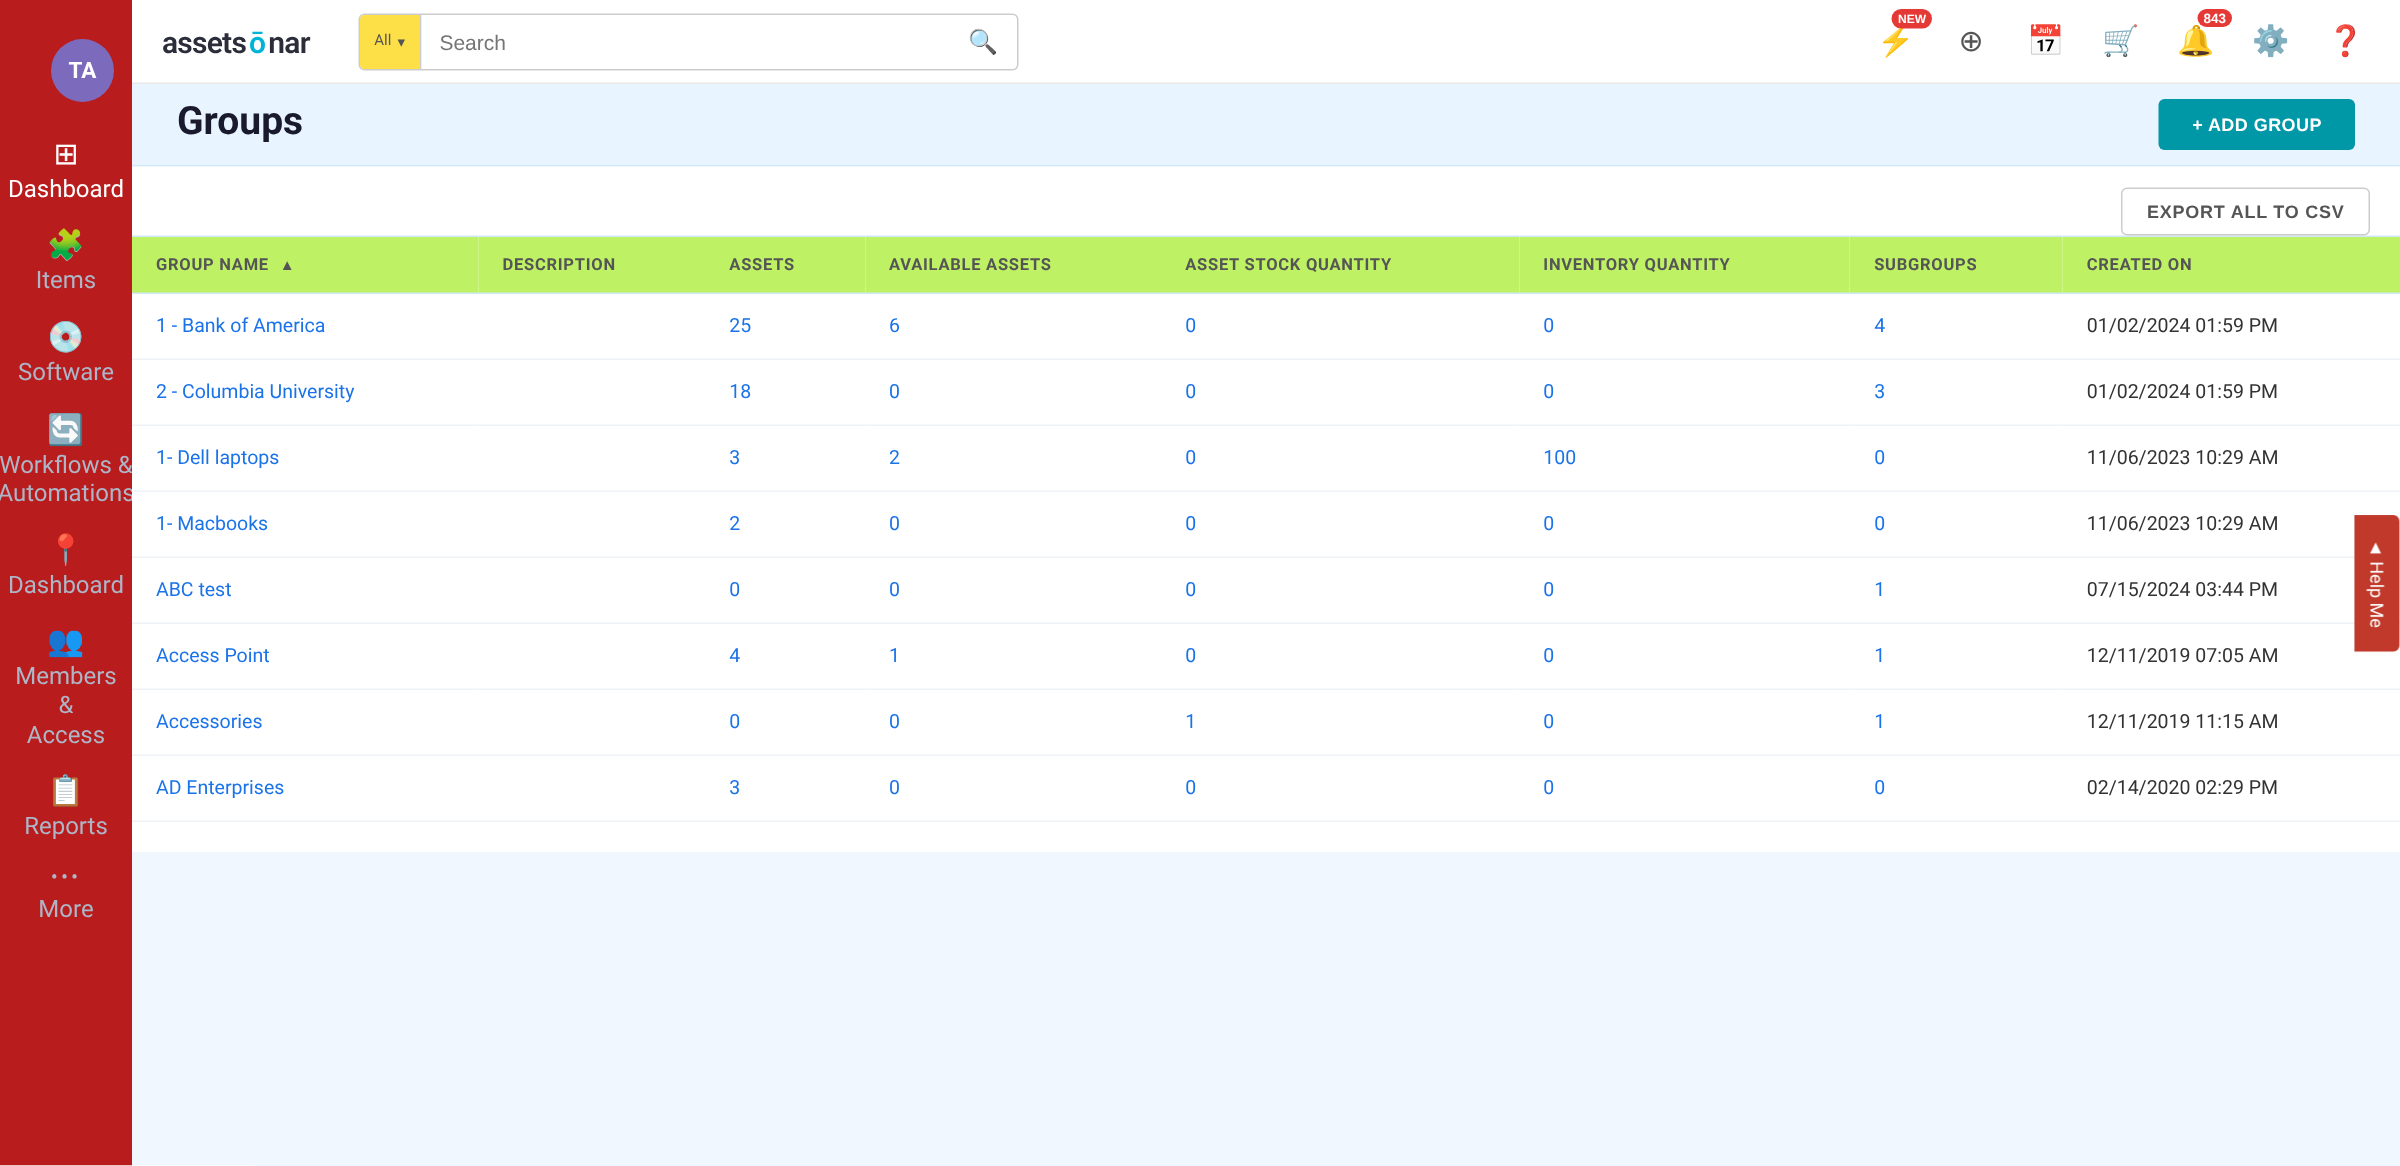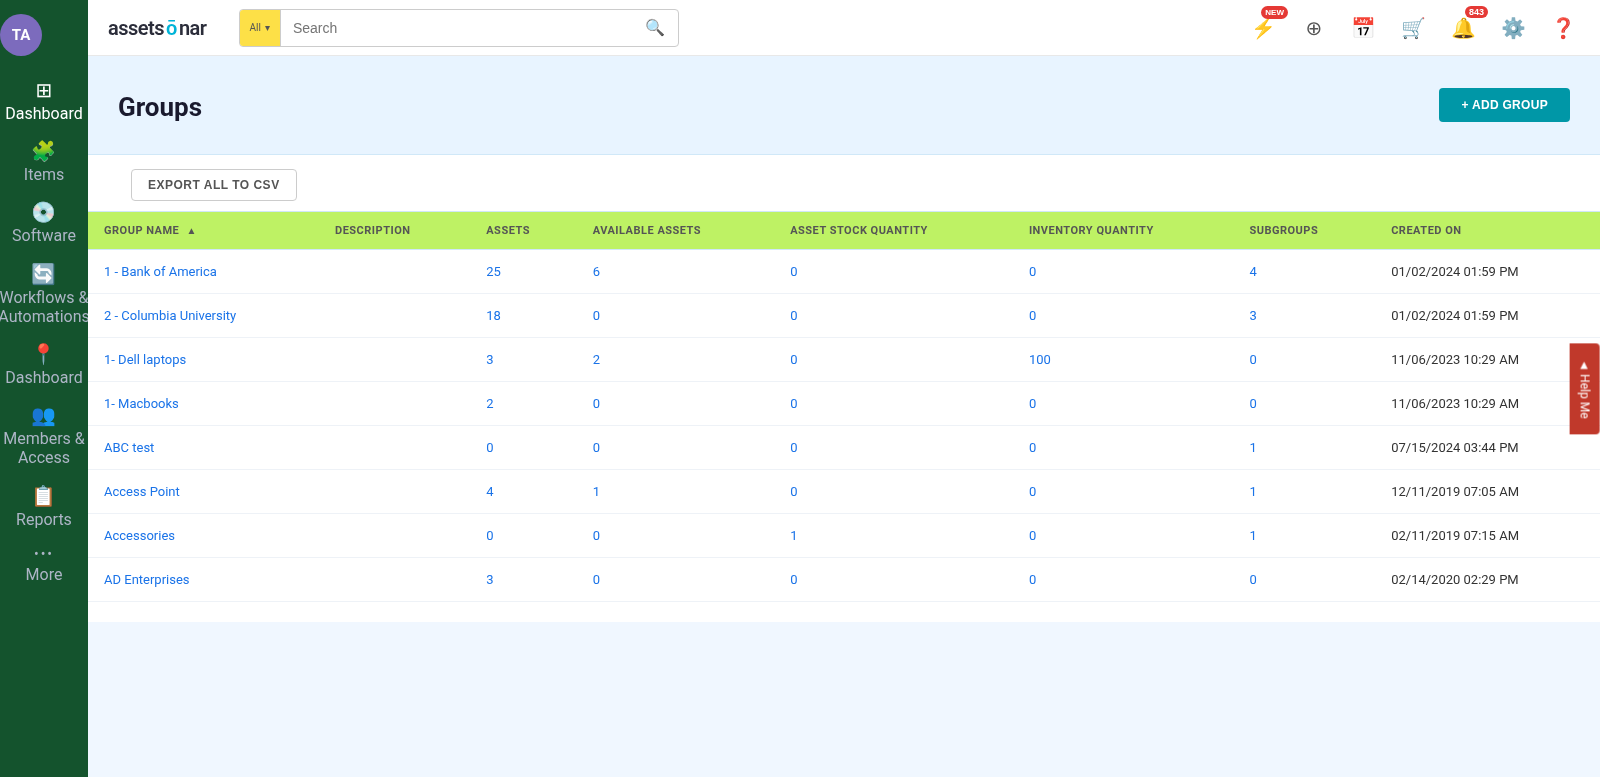--- a/index.html
+++ b/index.html
@@ -1,25 +1,25 @@
 <!DOCTYPE html>
 <html><head>
   <meta charset="utf-8">
   <style>
     * { box-sizing: border-box; margin: 0; padding: 0; }
     body { font-family: -apple-system, BlinkMacSystemFont, 'Segoe UI', Roboto, sans-serif; background: #f5f5f5; display: flex; height: 777px; overflow: hidden; }
 
     
     .sidebar {
       width: 88px;
-      background: #14532d;
+      background: #b91c1c;
       display: flex;
       flex-direction: column;
-      align-items: flex-start;
-      padding: 0;
+      align-items: flex-end;
+      padding: 12px;
       flex-shrink: 0;
       height: 100%;
       overflow: hidden;
     }
     .sidebar-avatar {
       width: 42px;
       height: 42px;
       background: #7c6bbd;
       border-radius: 50%;
       display: flex;
@@ -162,23 +162,23 @@
     
     .content {
       flex: 1;
       overflow-y: auto;
       background: #f0f7ff;
     }
 
     
     .page-header {
       background: #e8f4ff;
-      padding: 32px 30px;
-      display: flex;
-      align-items: flex-end;
+      padding: 10px 30px;
+      display: flex;
+      align-items: flex-start;
       justify-content: space-between;
       border-bottom: 1px solid #d0e8f8;
     }
     .page-title {
       font-size: 26px;
       font-weight: 700;
       color: #1a1a2e;
     }
     .add-group-btn {
       background: #0097a7;
@@ -193,21 +193,22 @@
     }
 
     
     .table-area {
       background: #fff;
       margin: 0;
       padding: 0 0 20px;
     }
     .table-toolbar {
       display: flex;
-      padding: 14px 20px 10px;
+      justify-content: flex-end;
+      padding: 14px 20px 0;
       margin-left: 23px;
     }
     .export-btn {
       background: #fff;
       border: 1px solid #ccc;
       border-radius: 4px;
       padding: 8px 16px;
       font-size: 12px;
       font-weight: 600;
       color: #555;
@@ -457,21 +458,21 @@
       <td>12/11/2019 07:05 AM</td>
     </tr>
             <tr>
       <td><a class="link-cell">Accessories</a></td>
       <td></td>
       <td><span class="num-link">0</span></td>
       <td><span class="num-link">0</span></td>
       <td><span class="num-zero">1</span></td>
       <td><span class="num-zero">0</span></td>
       <td><span class="num-link">1</span></td>
-      <td>02/11/2019 07:15 AM</td>
+      <td>12/11/2019 11:15 AM</td>
     </tr>
             <tr>
       <td><a class="link-cell">AD Enterprises</a></td>
       <td></td>
       <td><span class="num-link">3</span></td>
       <td><span class="num-link">0</span></td>
       <td><span class="num-zero">0</span></td>
       <td><span class="num-zero">0</span></td>
       <td><span class="num-link">0</span></td>
       <td>02/14/2020 02:29 PM</td>

